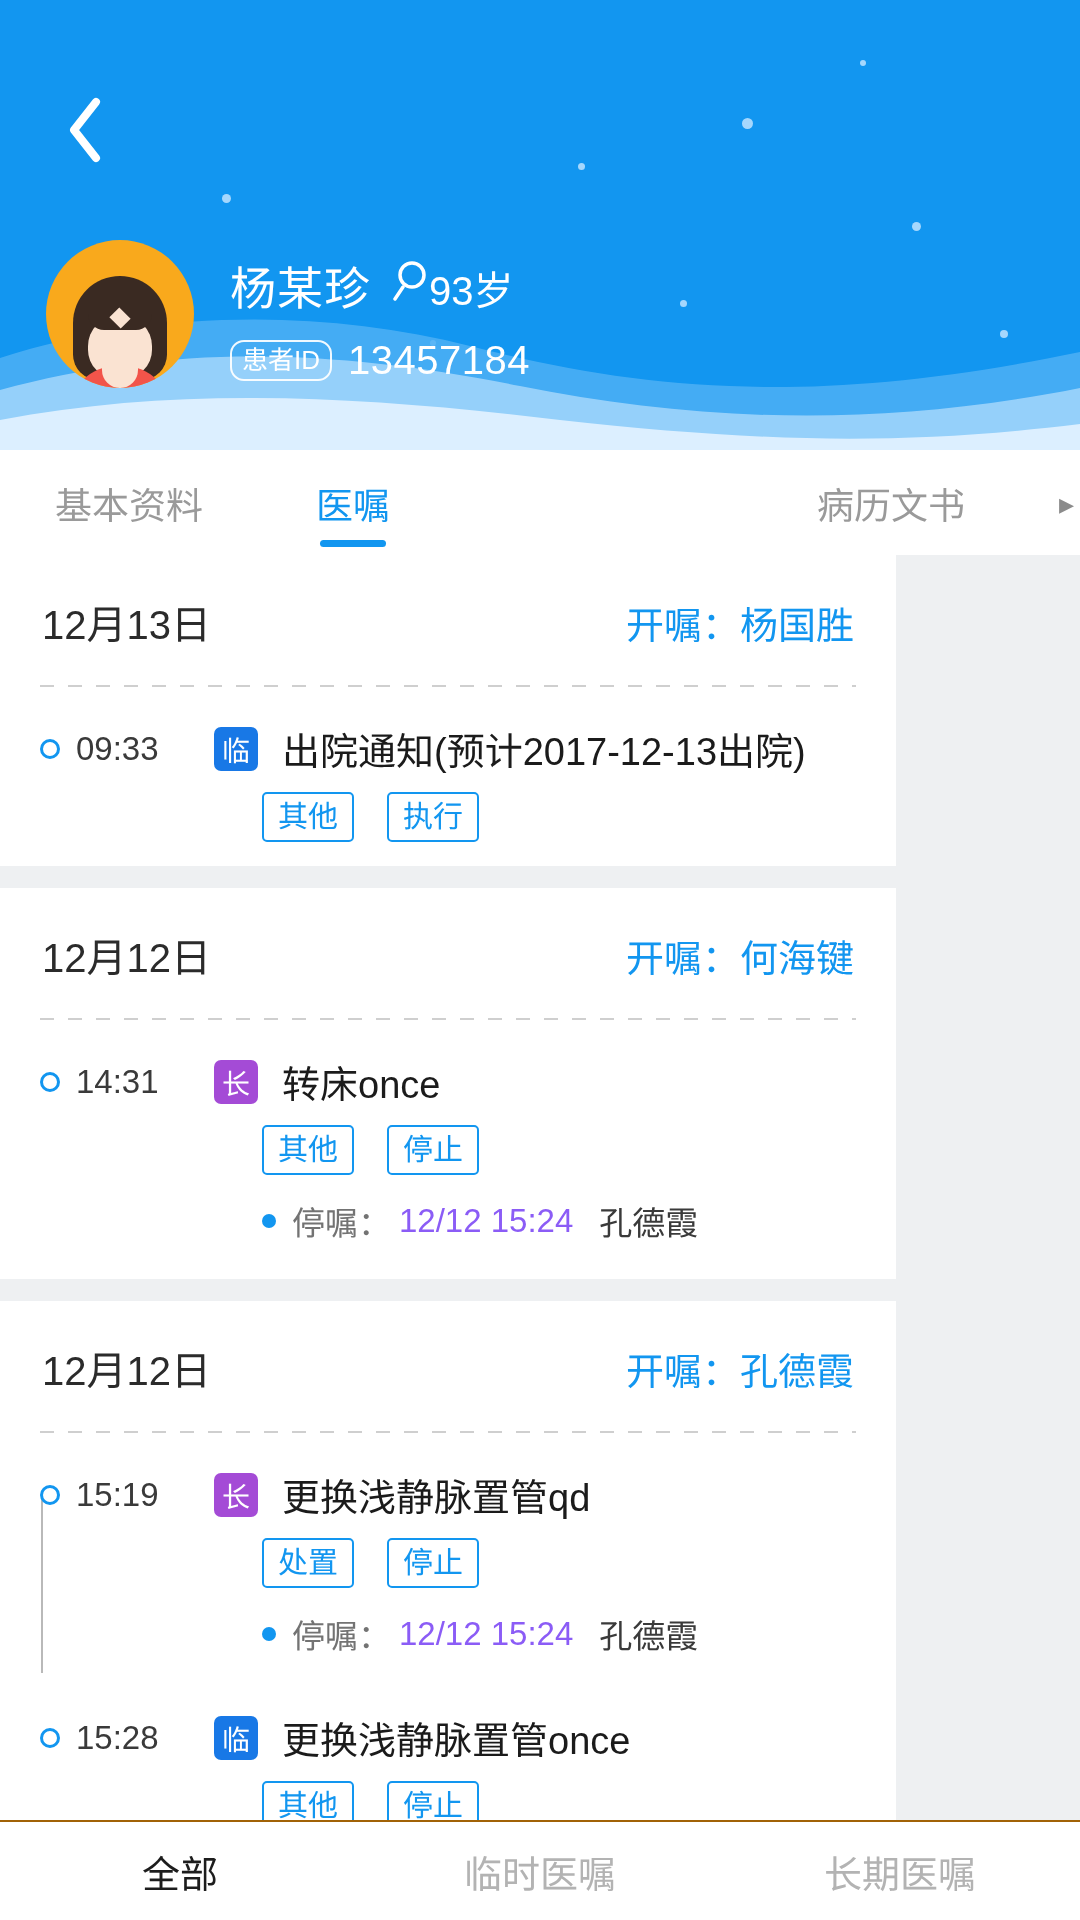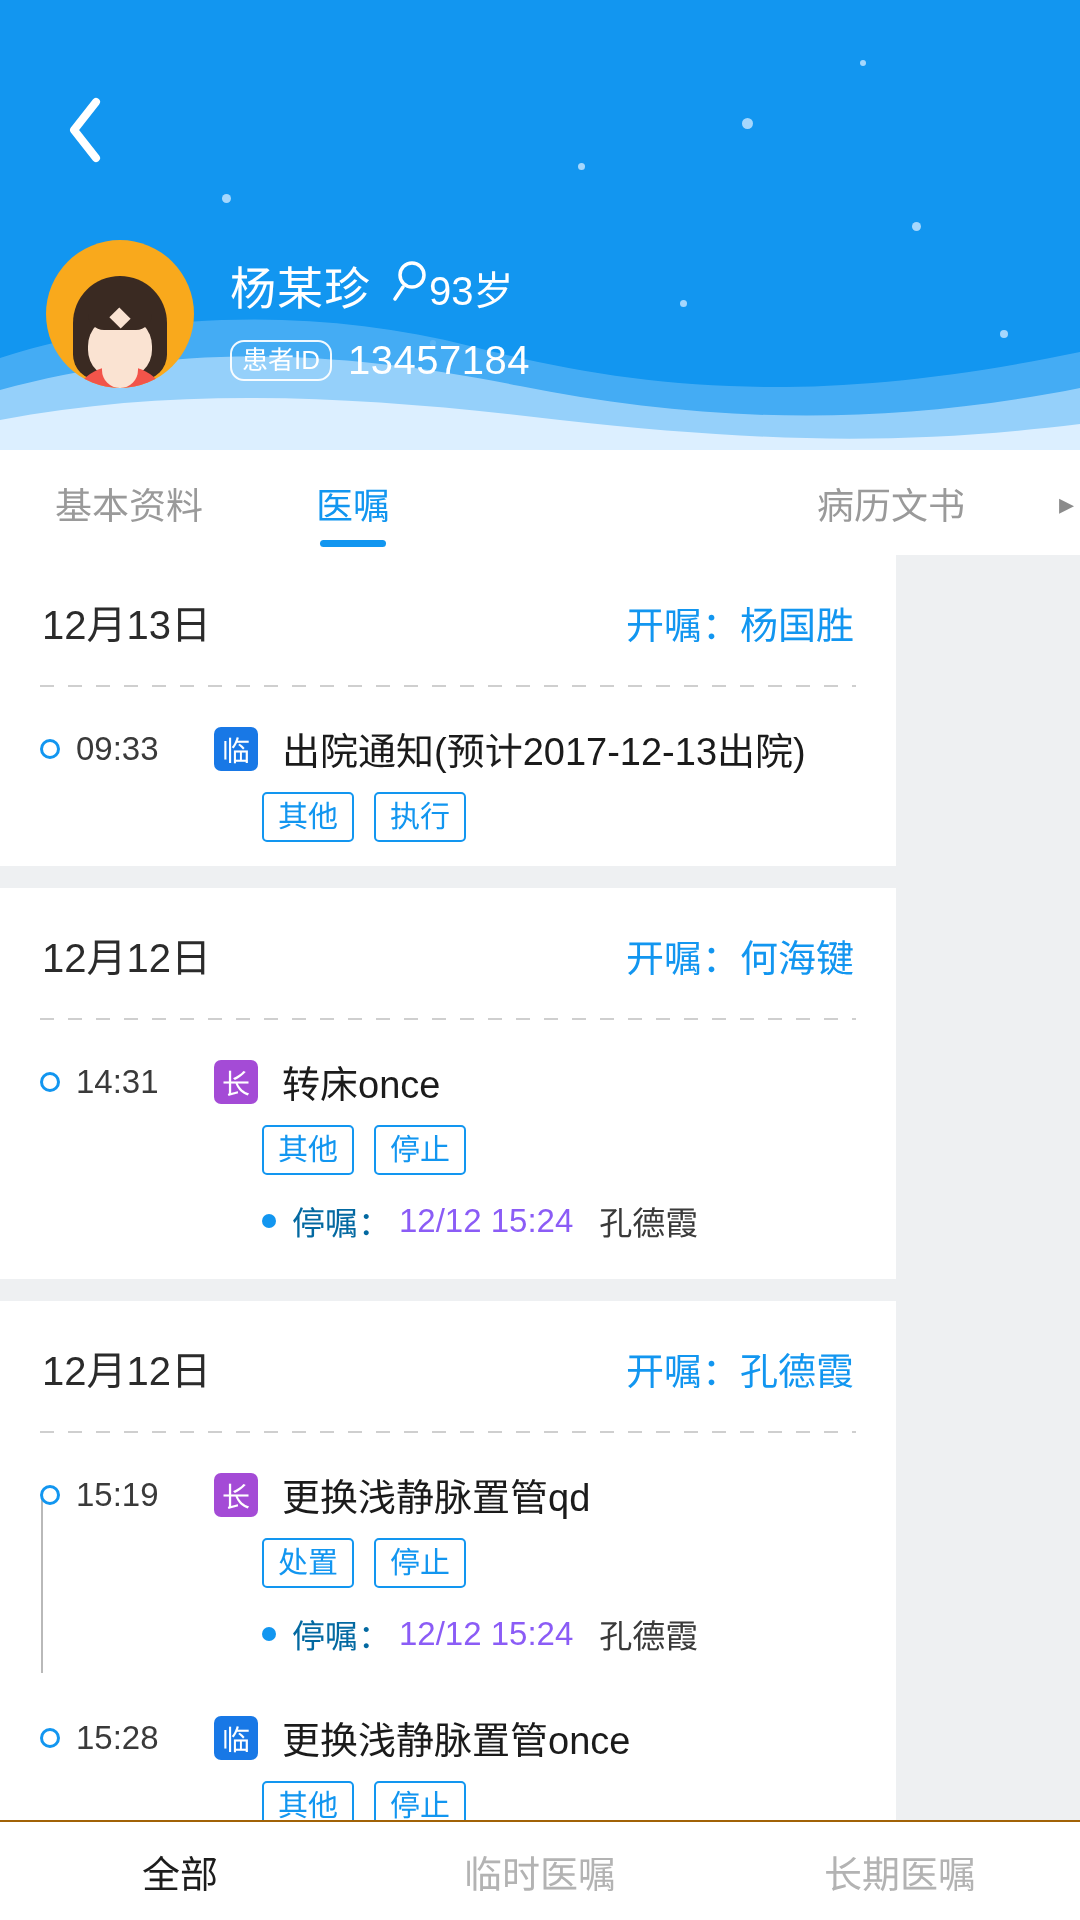--- a/index.html
+++ b/index.html
@@ -109,28 +109,28 @@
   }
   .o-time { font-size:33px; color:#3a3a3a; margin-left:16px; min-width:116px; }
   .o-badge {
     width:44px; height:44px; border-radius:7px; color:#ffffff; font-size:28px;
     display:flex; align-items:center; justify-content:center; margin-left:22px; flex:none;
   }
   .o-badge.lin { background:#1878e6; }
   .o-badge.chang { background:#a44bd6; }
   .o-text { font-size:38px; color:#1b1b1b; margin-left:24px; }
 
-  .tags { display:flex; gap:20px; margin:16px 0 0 222px; }
+  .tags { display:flex; gap:33px; margin:16px 0 0 222px; }
   .tag {
     border:2px solid #1296f0; color:#1296f0; border-radius:5px;
     font-size:30px; padding:5px 14px; line-height:1.2;
   }
   .stopline { display:flex; align-items:center; margin:22px 0 10px 222px; }
   .stop-dot { width:14px; height:14px; border-radius:50%; background:#1296f0; flex:none; }
-  .stop-label { font-size:33px; color:#0369a1; margin-left:16px; }
+  .stop-label { font-size:33px; color:#737373; margin-left:16px; }
   .stop-val { font-size:33px; color:#8b5cf6; margin-left:8px; }
   .stop-who { font-size:33px; color:#3a3a3a; margin-left:26px; }
 
   
   .bottom {
     position:absolute; left:0; bottom:0; width:1080px; height:100px; background:#ffffff;
     border-top:2px solid #a16207; display:flex; align-items:center;
   }
   .bottom-item {
     flex:1; text-align:center; font-size:38px; color:#b3b3b3; cursor:pointer;

